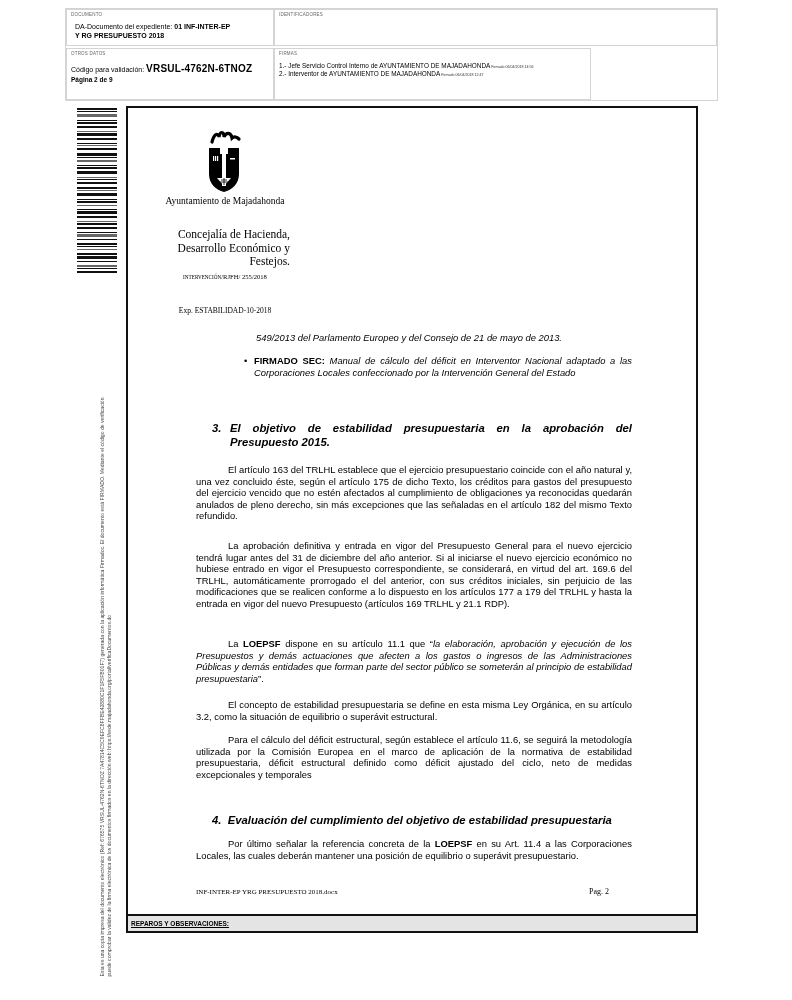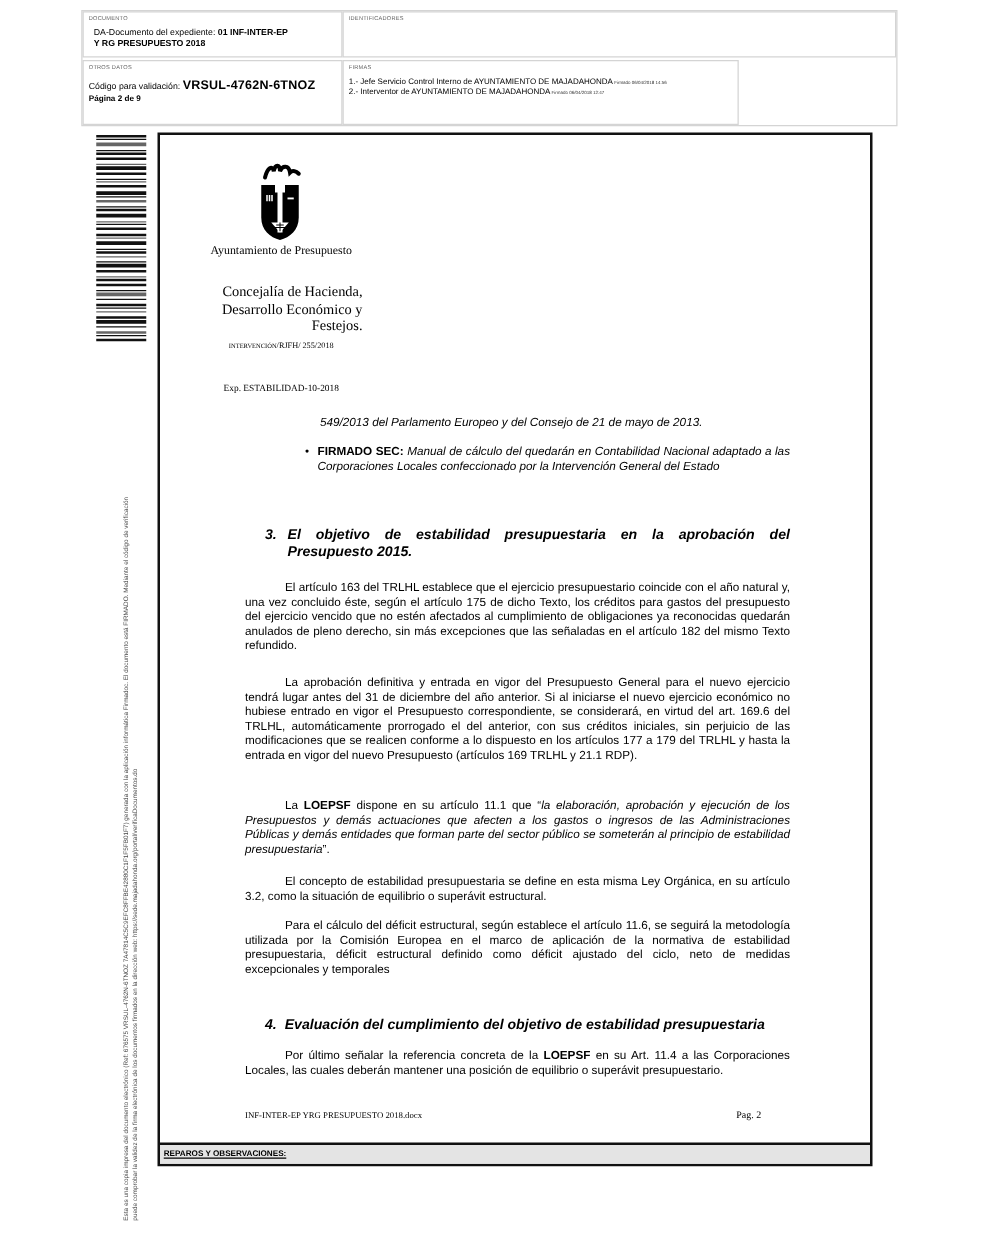--- a/index.html
+++ b/index.html
@@ -159,30 +159,30 @@
   <path d="M3 20 L14 20 L14 26 L22 26 L22 20 L33 20 L33 46 C33 56 26 62 18 64 C10 62 3 56 3 46 Z" fill="#000"></path>
   <rect x="7" y="28" width="1.2" height="5" fill="#fff"></rect>
     <rect x="9" y="28" width="1.2" height="5" fill="#fff"></rect>
     <rect x="11" y="28" width="1.2" height="5" fill="#fff"></rect>
   <rect x="24" y="30" width="5" height="1.5" fill="#fff"></rect>
   <rect x="16" y="20" width="4" height="38" fill="#fff"></rect>
   <path d="M11 50 L25 50 L18 58 Z" fill="#fff"></path>
   <path d="M18 50 L18 57 M15 52 L21 52 M14 54 L22 54" stroke="#000" stroke-width="0.8"></path>
 </svg>
 
-<div class="lh lh-ayto">Ayuntamiento de Presupuesto</div>
+<div class="lh lh-ayto">Ayuntamiento de Majadahonda</div>
 <div class="lh lh-conc">Concejalía de Hacienda, Desarrollo Económico y Festejos.</div>
 <div class="lh lh-int"><span class="sc">INTERVENCIÓN</span><span>/RJFH/ 255/2018</span></div>
 <div class="lh lh-exp">Exp. ESTABILIDAD-10-2018</div>
 
 <div class="txt it" style="left:256px; top:332px; width:400px;">549/2013 del Parlamento Europeo y del Consejo de 21 de mayo de 2013.</div>
 
 <div class="txt" style="left:244px; top:355px; width:388px;">
   <span style="position:absolute; left:0; top:0;">•</span>
-  <div style="padding-left:10px;"><span class="b">FIRMADO SEC:</span> <span class="it">Manual de cálculo del quedarán en Contabilidad Nacional adaptado a las Corporaciones Locales confeccionado por la Intervención General del Estado</span></div>
+  <div style="padding-left:10px;"><span class="b">FIRMADO SEC:</span> <span class="it">Manual de cálculo del déficit en Interventor Nacional adaptado a las Corporaciones Locales confeccionado por la Intervención General del Estado</span></div>
 </div>
 
 <div class="txt h" style="left:212px; top:421px; width:420px;">
   <span style="position:absolute; left:0;">3.</span>
   <div style="padding-left:18px; text-align:justify;">El objetivo de estabilidad presupuestaria en la aprobación del Presupuesto 2015.</div>
 </div>
 
 <div class="txt p" style="top:464px;"><span class="ind"></span><span>El artículo 163 del TRLHL establece que el ejercicio presupuestario coincide con el año natural y, una vez concluido éste, según el artículo 175 de dicho Texto, los créditos para gastos del presupuesto del ejercicio vencido que no estén afectados al cumplimiento de obligaciones ya reconocidas quedarán anulados de pleno derecho, sin más excepciones que las señaladas en el artículo 182 del mismo Texto refundido.</span></div>
 
 <div class="txt p" style="top:540px;"><span class="ind"></span><span>La aprobación definitiva y entrada en vigor del Presupuesto General para el nuevo ejercicio tendrá lugar antes del 31 de diciembre del año anterior. Si al iniciarse el nuevo ejercicio económico no hubiese entrado en vigor el Presupuesto correspondiente, se considerará, en virtud del art. 169.6 del TRLHL, automáticamente prorrogado el del anterior, con sus créditos iniciales, sin perjuicio de las modificaciones que se realicen conforme a lo dispuesto en los artículos 177 a 179 del TRLHL y hasta la entrada en vigor del nuevo Presupuesto (artículos 169 TRLHL y 21.1 RDP).</span></div>

